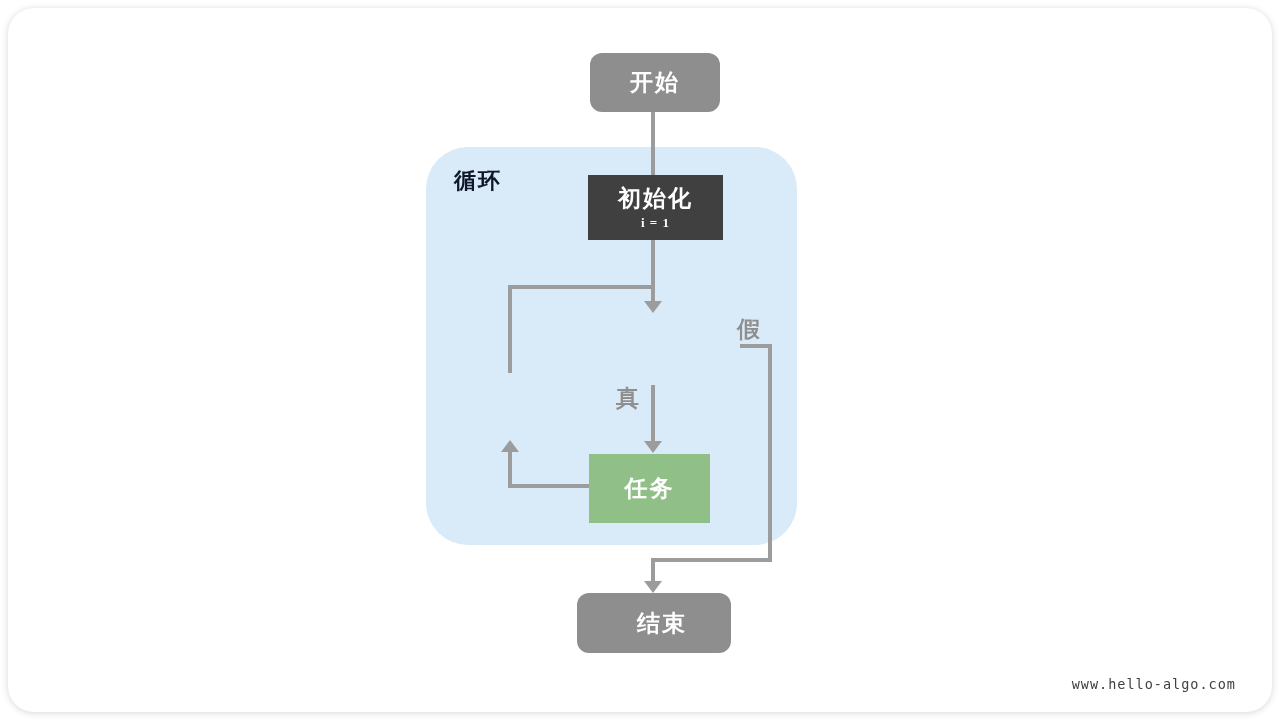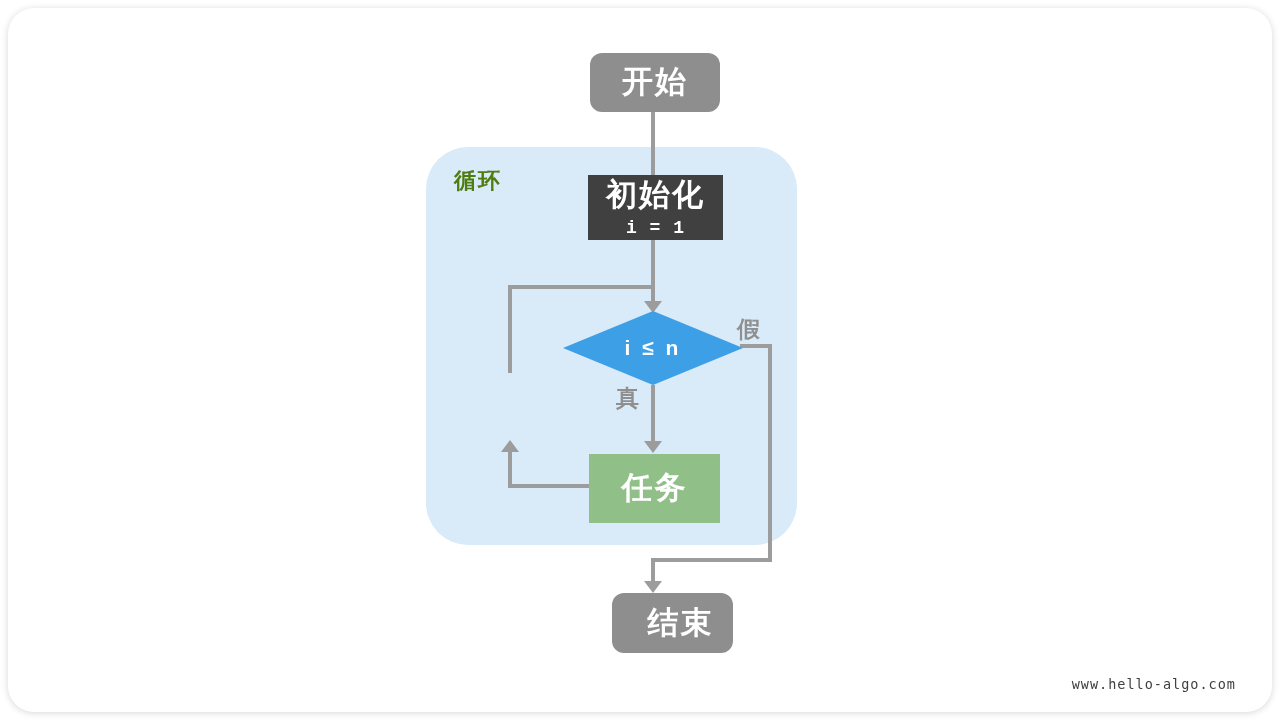--- a/index.html
+++ b/index.html
@@ -14,43 +14,43 @@
 
   .canvas { position: absolute; left: 0; top: 0; width: 1280px; height: 720px; }
 
   
   .loop-box {
     position: absolute; left: 426px; top: 147px; width: 371px; height: 398px;
     background: #D9EAF8; border-radius: 42px;
   }
   .loop-label {
     position: absolute; left: 454px; top: 166px;
-    color: #4d7c0f; font-size: 22px; font-weight: bold; letter-spacing: 2px;
+    color: #0f172a; font-size: 22px; font-weight: bold; letter-spacing: 2px;
   }
 
   
   .node {
     position: absolute; display: flex; flex-direction: column;
     align-items: center; justify-content: center;
     color: #ffffff; font-weight: bold; text-align: center; line-height: 1.25;
   }
-  .node .cn { font-size: 31px; letter-spacing: 2px; }
+  .node .cn { font-size: 23px; letter-spacing: 2px; }
   .node .code {
-    font-family: Liberation Mono, monospace;
-    font-size: 18px; font-weight: bold; letter-spacing: 1px; margin-top: 2px;
+    font-family: Liberation Serif, serif;
+    font-size: 13px; font-weight: bold; letter-spacing: 1px; margin-top: 2px;
   }
   .terminal { background: #8E8E8E; border-radius: 12px; }
   .proc-blue { background: #404040; }
   .proc-green { background: #90BF88; }
 
   .n-start { left: 590px; top: 53px;  width: 130px; height: 59px; }
   .n-init  { left: 588px; top: 175px; width: 135px; height: 65px; }
   .n-update{ left: 443px; top: 373px; width: 133px; height: 67px; }
-  .n-task  { left: 589px; top: 454px; width: 131px; height: 69px; }
-  .n-end   { left: 612px; top: 593px; width: 121px; height: 60px; padding-left: 16px; }
+  .n-task  { left: 589px; top: 454px; width: 121px; height: 69px; }
+  .n-end   { left: 577px; top: 593px; width: 154px; height: 60px; padding-left: 16px; }
 
   .diamond {
     position: absolute; left: 563px; top: 311px; width: 180px; height: 74px;
     background: #3D9FE6;
     clip-path: polygon(50% 0%, 100% 50%, 50% 100%, 0% 50%);
     display: flex; align-items: center; justify-content: center;
   }
   .diamond .code { margin-top: 0; font-size: 21px; letter-spacing: 3px; }
 
   
@@ -112,23 +112,20 @@
 
   <div class="node terminal n-start">
     <div class="cn">开始</div>
   </div>
 
   <div class="node proc-blue n-init">
     <div class="cn">初始化</div>
     <div class="code">i = 1</div>
   </div>
 
-  <div class="diamond">
-    <div class="node code" style="position:static;">i ≤ n</div>
-  </div>
 
 
   <div class="node proc-green n-task">
     <div class="cn">任务</div>
   </div>
 
   <div class="node terminal n-end">
     <div class="cn">结束</div>
   </div>
 

